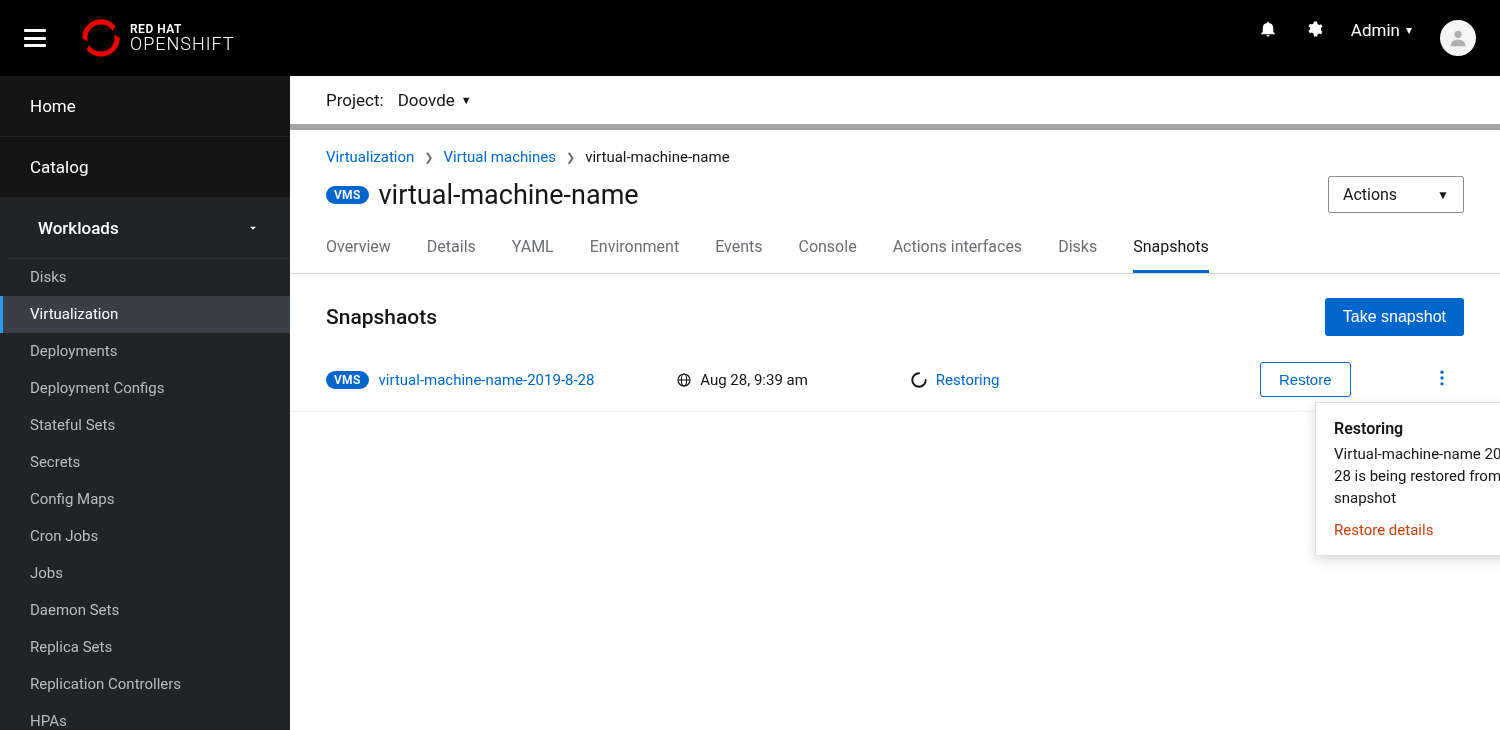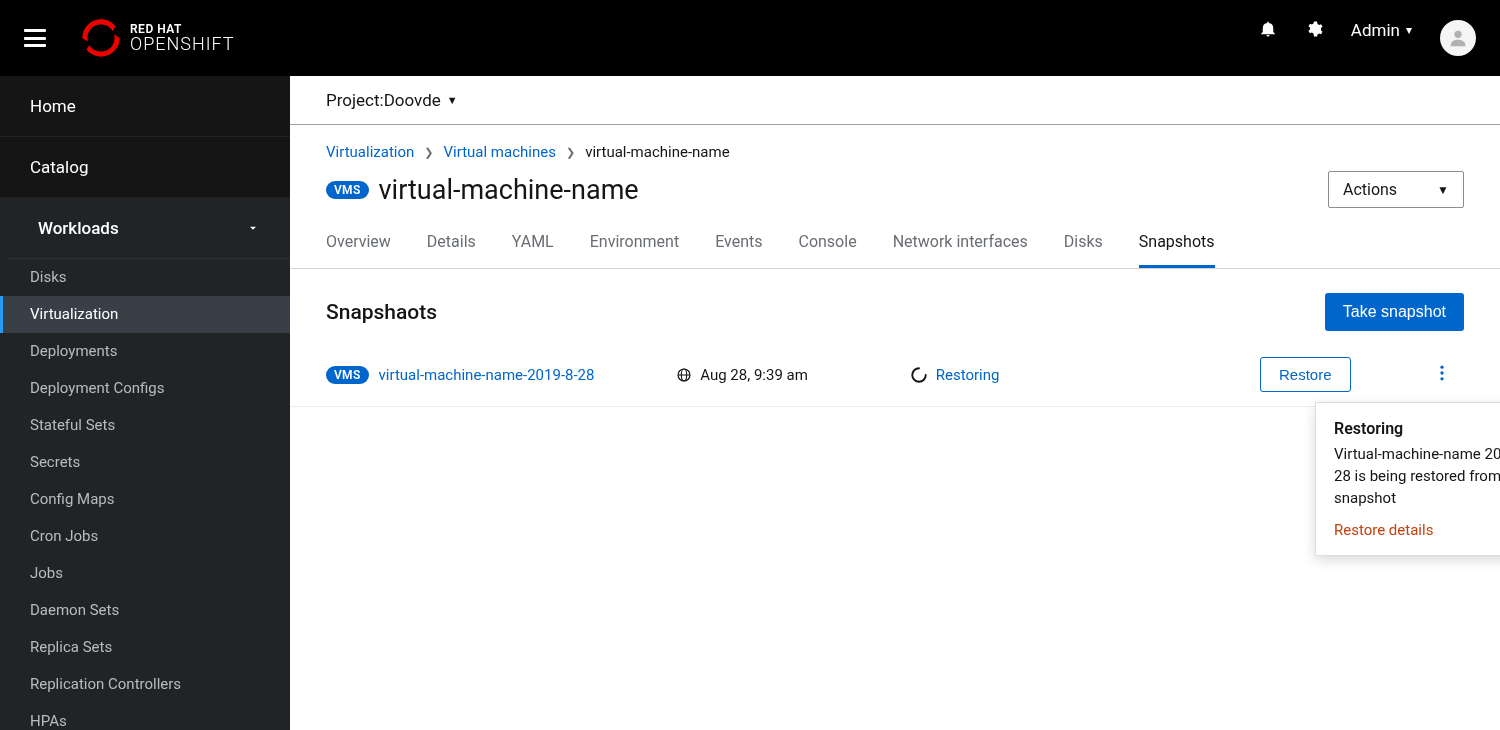--- a/index.html
+++ b/index.html
@@ -86,22 +86,22 @@
     }
     
     .main {
       flex: 1;
       background: #fff;
       overflow: auto;
       position: relative;
     }
     .project-bar {
       padding: 14px 36px;
-      border-bottom: 1px solid #a3a3a3;
-      display: flex; align-items: flex-start; gap: 0;
+      border-bottom: 6px solid #a3a3a3;
+      display: flex; align-items: flex-start; gap: 14px;
       font-size: 17px;
       color: #151515;
     }
     .project-label { color: #151515; }
     .project-value { font-weight: 400; display: flex; align-items: center; gap: 6px; cursor: pointer; }
     .project-caret { font-size: 11px; color: #151515; }
     .breadcrumbs {
       padding: 18px 36px 6px 36px;
       display: flex; align-items: center; gap: 10px;
       font-size: 15px;
@@ -289,21 +289,21 @@
       </div>
     </div>
 
     <div class="tabs">
       <div class="tab">Overview</div>
       <div class="tab">Details</div>
       <div class="tab">YAML</div>
       <div class="tab">Environment</div>
       <div class="tab">Events</div>
       <div class="tab">Console</div>
-      <div class="tab">Network interfaces</div>
+      <div class="tab">Actions interfaces</div>
       <div class="tab">Disks</div>
       <div class="tab active">Snapshots</div>
     </div>
 
     <div class="section-header-row">
       <span class="section-title">Snapshaots</span>
       <button class="primary-btn">Take snapshot</button>
     </div>
 
 

